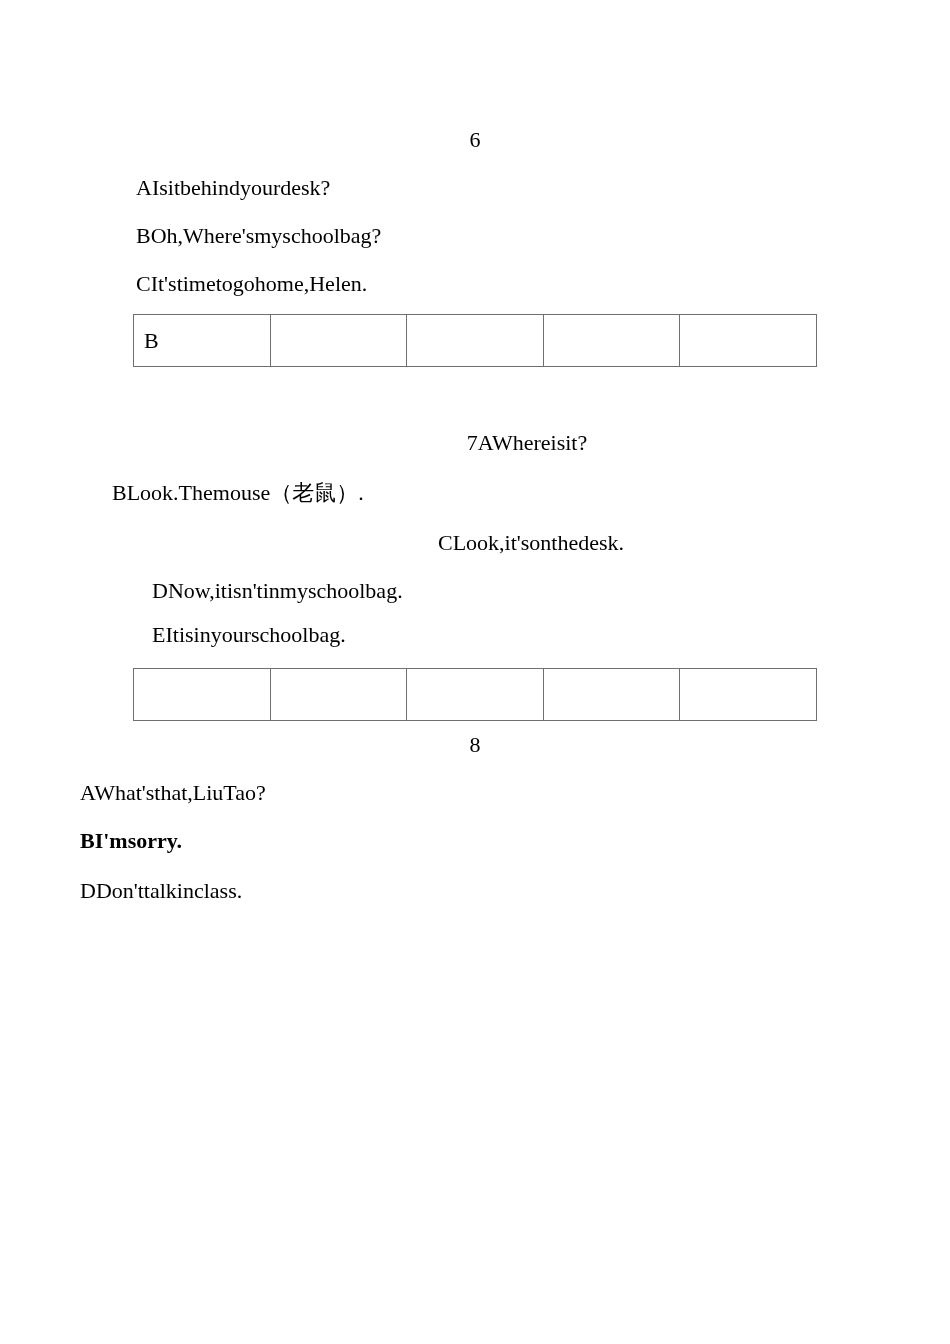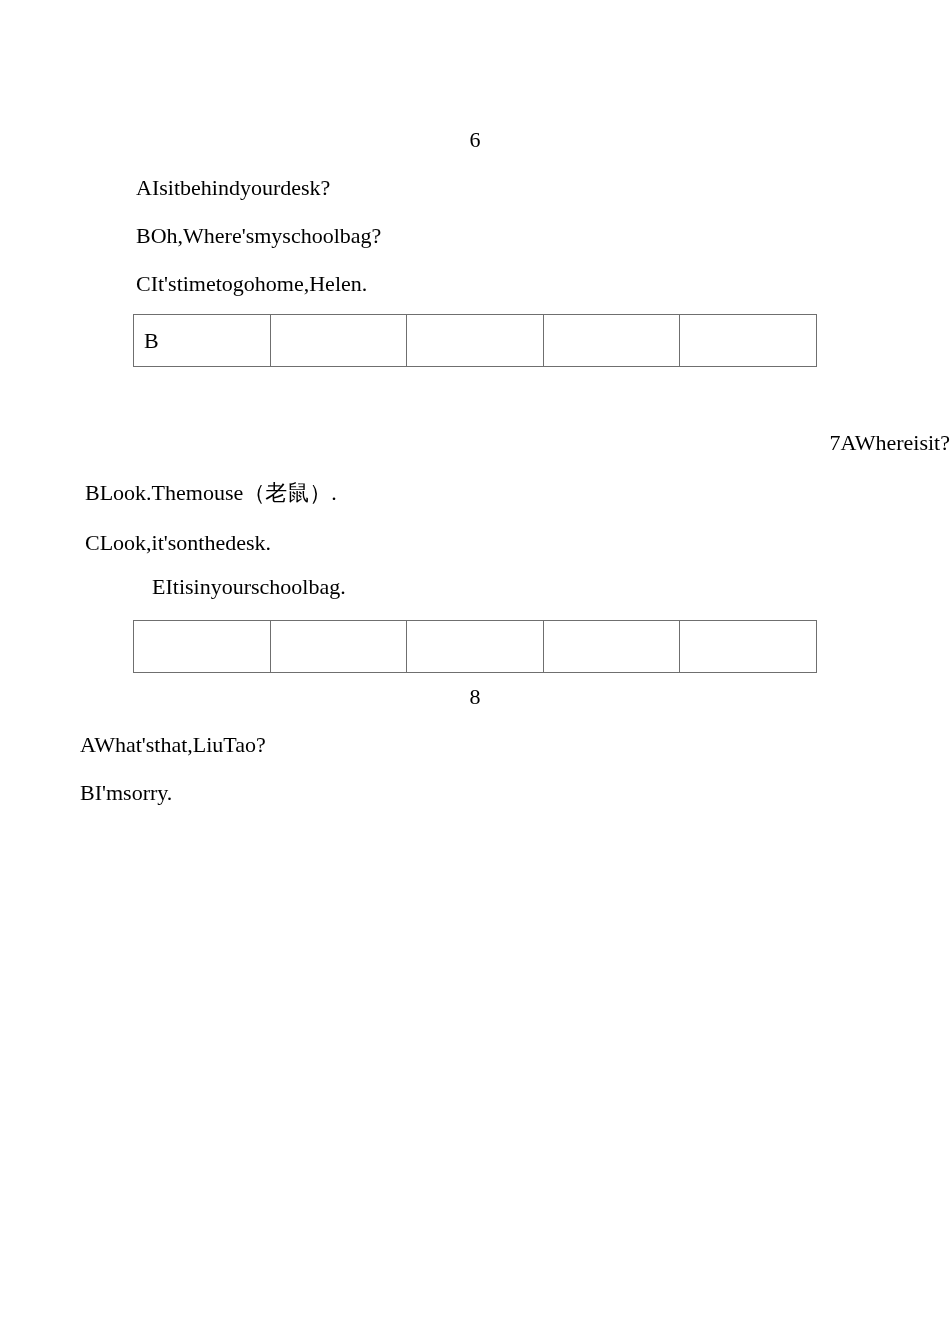--- a/index.html
+++ b/index.html
@@ -44,33 +44,32 @@
     vertical-align: middle;
     font-size: 22px;
     line-height: 28px;
   }
   #table-6 { margin-top: 16px; }
   #table-7 { margin-top: 19px; }
   
   #s7-heading {
     margin-top: 62px;
     padding-left: 104px; 
-    text-align: right;
   }
-  .s7-line-bc { margin-left: 85px; }
+  .s7-line-bc { margin-left: 112px; }
   .s7-line-de { margin-left: 152px; }
   #s7-line-b { margin-top: 22px; }
-  #s7-line-c { margin-top: 22px; }
+  #s7-line-c { margin-top: 22px; text-align: center; }
   #s7-line-d { margin-top: 20px; }
   #s7-line-e { margin-top: 16px; }
   
   #s8-heading { margin-top: 10px; }
   .s8-line { margin-left: 80px; }
   #s8-line-a { margin-top: 20px; }
-  #s8-line-b { margin-top: 20px; }
+  #s8-line-b { margin-top: 20px; font-weight: bold; }
   #s8-line-c { margin-top: 21px; }
   #s8-line-d { margin-top: 22px; }
 </style>
 </head>
 <body>
 
 <div class="page">
 
   <p class="heading-center" id="s6-heading">6</p>
 
@@ -87,32 +86,34 @@
       <td></td>
       <td></td>
     </tr>
   </tbody>
     </table>
 
   <p class="heading-center" id="s7-heading">7AWhereisit?</p>
 
   <p class="line s7-line-bc" id="s7-line-b">BLook.Themouse（老鼠）.</p>
   <p class="line s7-line-bc" id="s7-line-c">CLook,it'sonthedesk.</p>
+  <p class="line s7-line-de" id="s7-line-d">DNow,itisn'tinmyschoolbag.</p>
   <p class="line s7-line-de" id="s7-line-e">EItisinyourschoolbag.</p>
 
   <table class="answer-table" id="table-7">
     <tbody>
         <tr>
       <td></td>
       <td></td>
       <td></td>
       <td></td>
       <td></td>
     </tr>
   </tbody>
     </table>
 
   <p class="heading-center" id="s8-heading">8</p>
 
   <p class="line s8-line" id="s8-line-a">AWhat'sthat,LiuTao?</p>
   <p class="line s8-line" id="s8-line-b">BI'msorry.</p>
+  <p class="line s8-line" id="s8-line-d">DDon'ttalkinclass.</p>
 
 </div>
 
 </body></html>

